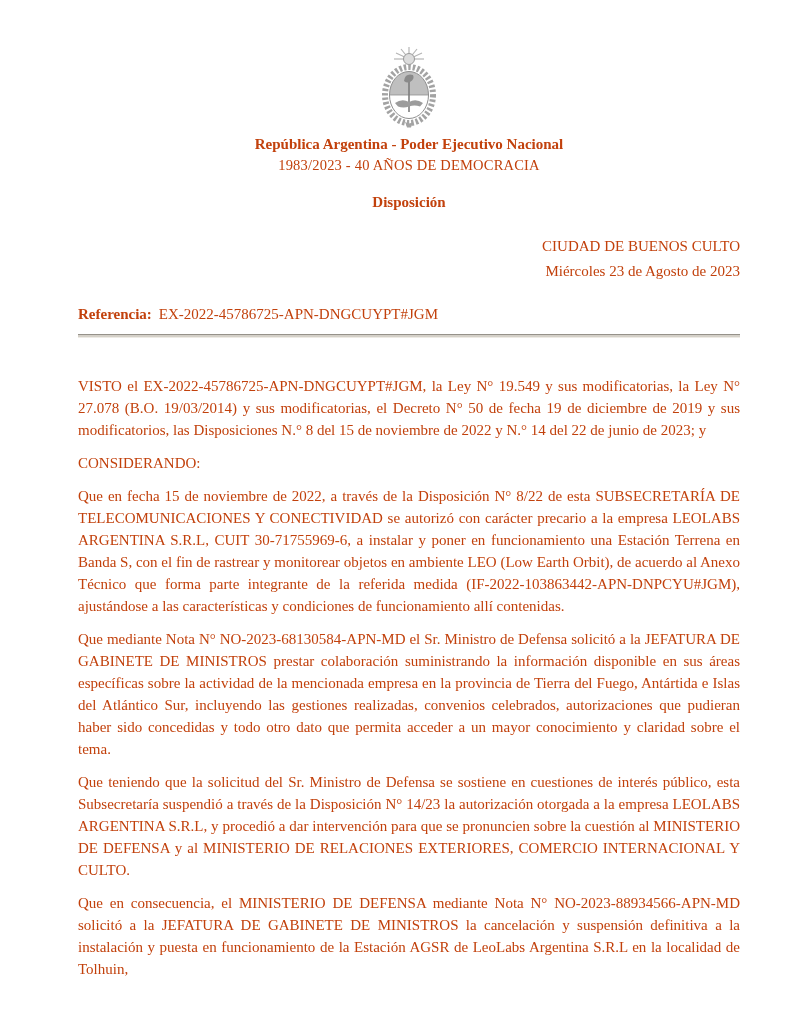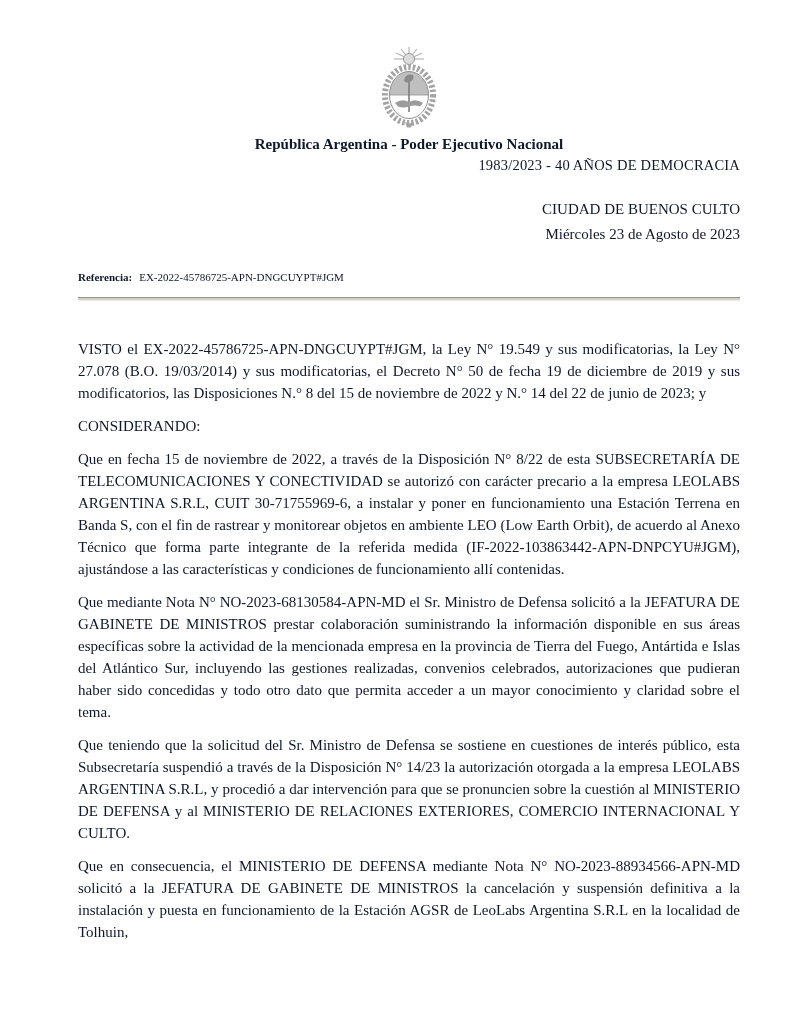--- a/index.html
+++ b/index.html
@@ -7,39 +7,39 @@
     padding: 0;
     background: #ffffff;
   }
   .page {
     position: relative;
     width: 791px;
     height: 1024px;
     margin: 0 auto;
     background: #ffffff;
     font-family: "Liberation Serif", "DejaVu Serif", serif;
-    color: #0f172a;
+    color: #c2410c;
     overflow: hidden;
     box-sizing: border-box;
     padding: 46px 51px 0 78px;
   }
   .emblem {
     text-align: center;
     line-height: 0;
   }
   .org-line {
     margin-top: 6px;
     text-align: center;
     font-weight: bold;
     font-size: 15px;
     line-height: 20px;
   }
   .anniversary {
     margin-top: 1px;
-    text-align: right;
+    text-align: center;
     font-size: 14.5px;
     line-height: 20px;
     letter-spacing: 0.2px;
   }
   .doc-type {
     margin-top: 17px;
     text-align: center;
     font-weight: bold;
     font-size: 15px;
     line-height: 20px;
@@ -55,21 +55,21 @@
     margin-right: 7px;
   }
   .place-date {
     margin-top: 22px;
     text-align: right;
     font-size: 15px;
     line-height: 25px;
   }
   .reference-row {
     margin-top: 20px;
-    font-size: 11px;
+    font-size: 15px;
     line-height: 20px;
   }
   hr.rule {
     margin: 10px 0 0 0;
     border: none;
     height: 2px;
     border-top: 1.5px solid #96928a;
     border-bottom: 1px solid #eeebe5;
     background: #d4d0c8;
   }
@@ -118,20 +118,21 @@
 
       <path d="M23,57 q7,-5 14,-1 q7,-4 14,1 l-3,3.5 q-5.5,-2 -11,0 q-5.5,2 -11,0 z" fill="#9c9c9c"></path>
 
       <path d="M33,75.5 q4,4 8,0 l-2,6 h-4 z" fill="#a3a3a3"></path>
     </svg>
   </div>
 
   <div class="org-line">República Argentina - Poder Ejecutivo Nacional</div>
   <div class="anniversary">1983/2023 - 40 AÑOS DE DEMOCRACIA</div>
 
+  <div class="doc-type">Disposición</div>
 
 
   <div class="place-date">
     <div>CIUDAD DE BUENOS CULTO</div>
     <div>Miércoles 23 de Agosto de 2023</div>
   </div>
 
   <div class="reference-row">
     <span class="lbl">Referencia:</span><span>EX-2022-45786725-APN-DNGCUYPT#JGM</span>
   </div>

